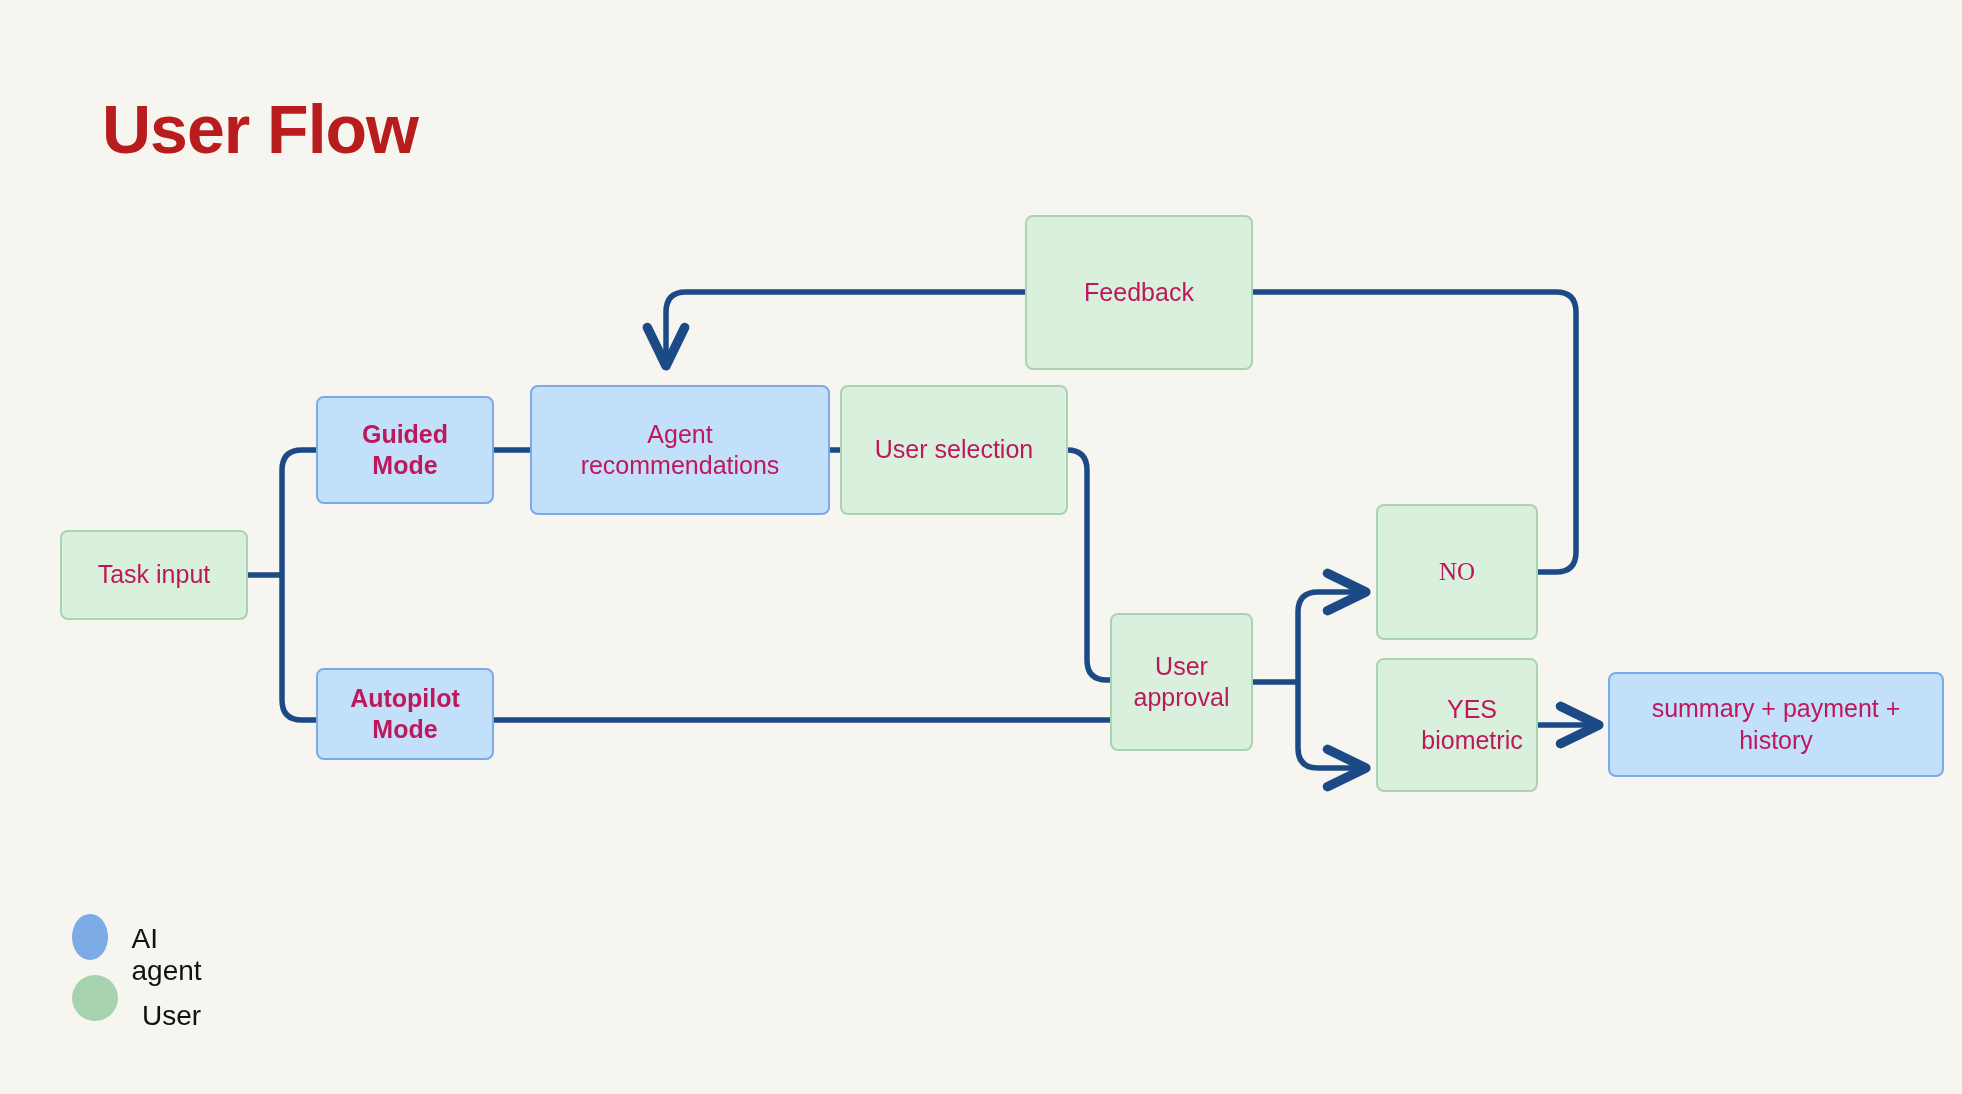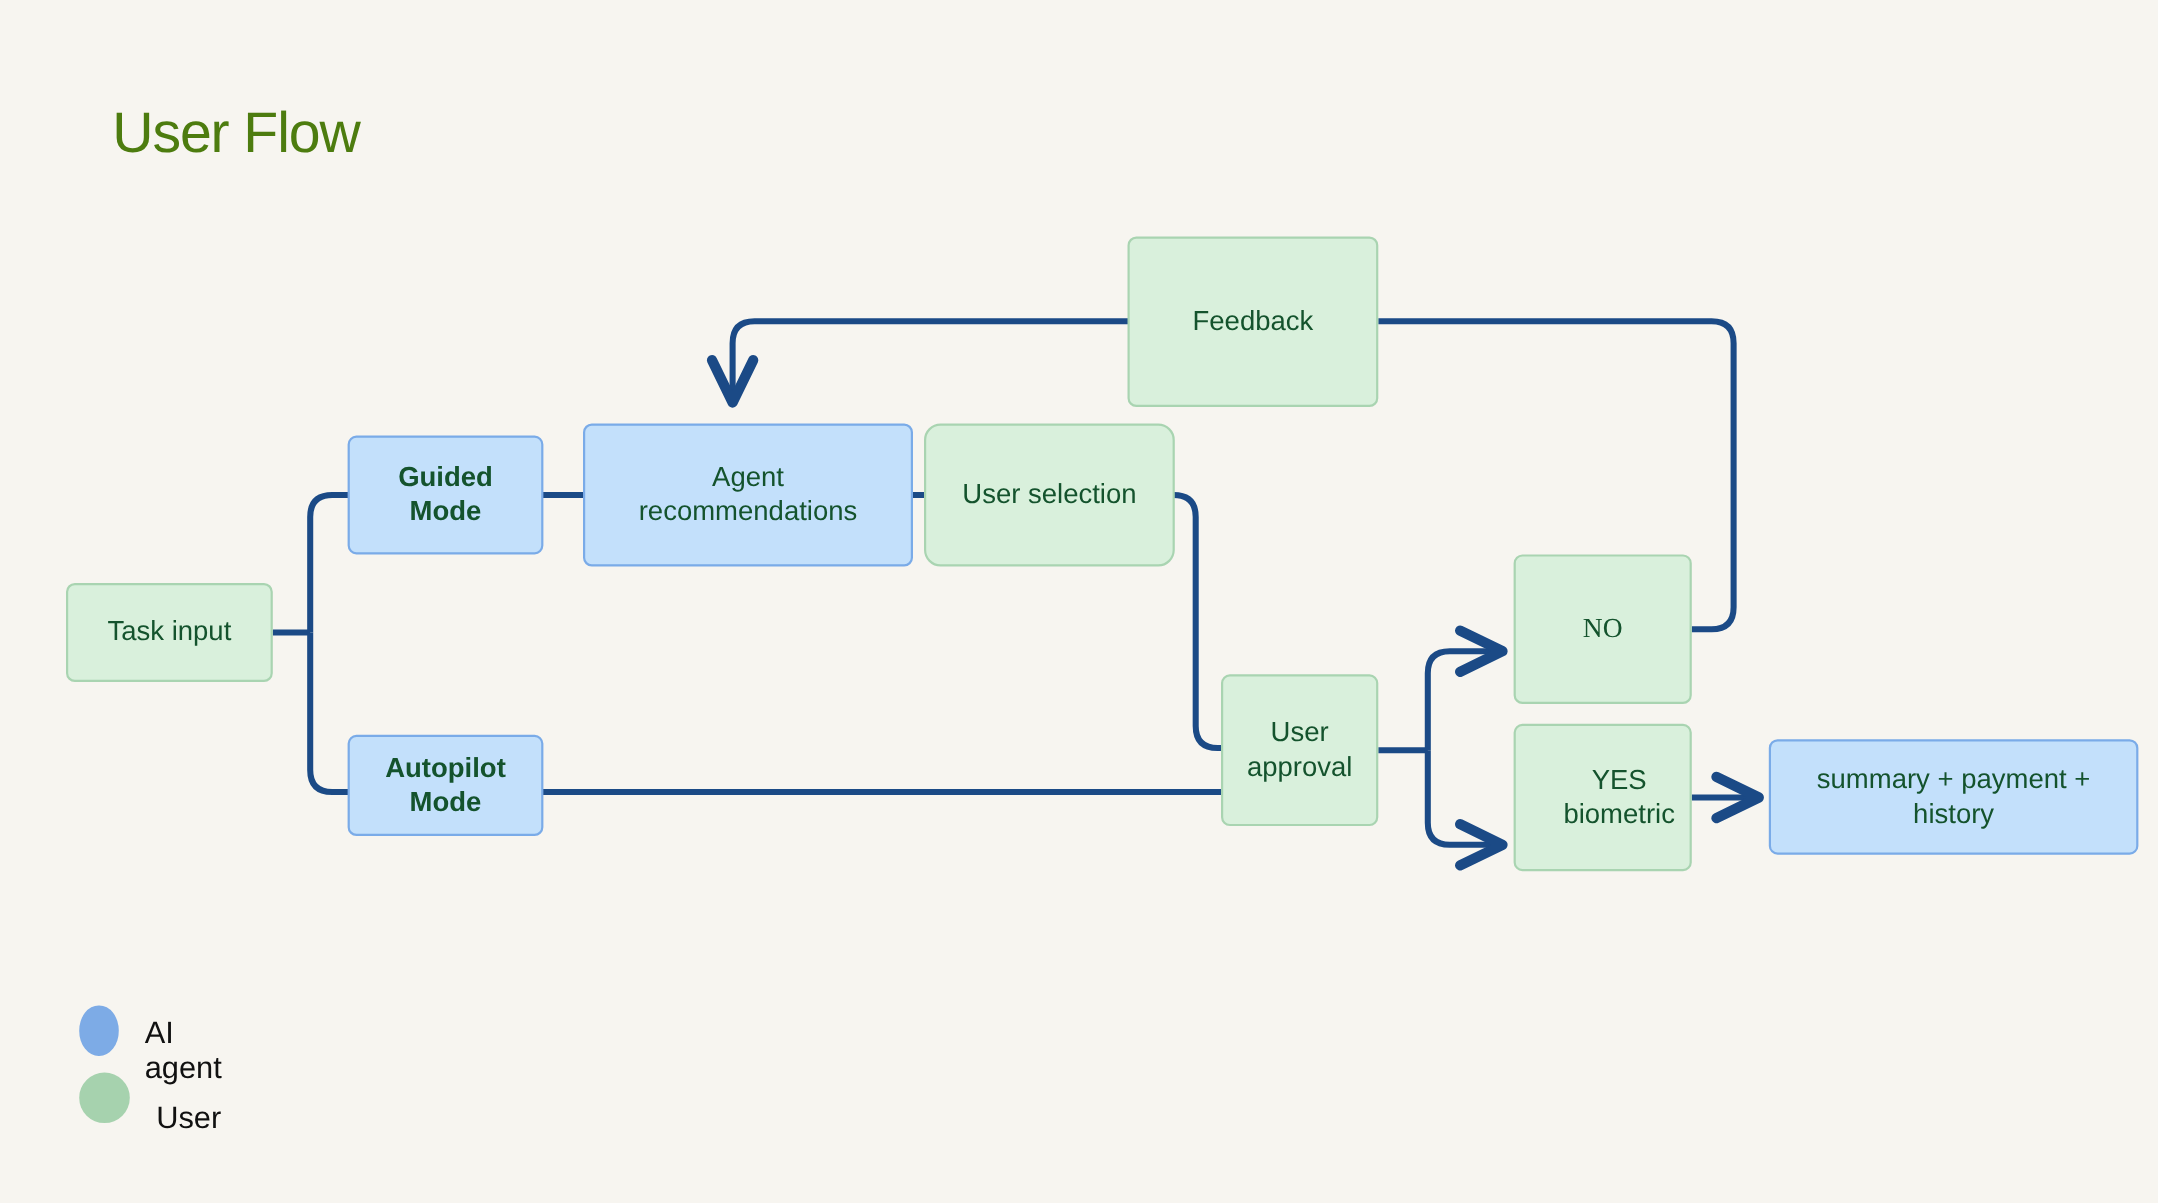--- a/index.html
+++ b/index.html
@@ -15,23 +15,23 @@
   }
   #canvas {
     position: relative;
     width: 1962px;
     height: 1094px;
   }
   #page-title {
     position: absolute;
     left: 102px;
     top: 95px;
-    font-size: 52px;
-    font-weight: 400;
-    color: #4d7c0f;
+    font-size: 68px;
+    font-weight: 700;
+    color: #b91c1c;
     letter-spacing: -1px;
     line-height: 1;
   }
   svg.edges {
     position: absolute;
     left: 0;
     top: 0;
     width: 1962px;
     height: 1094px;
     pointer-events: none;
@@ -39,21 +39,21 @@
   .node {
     position: absolute;
     box-sizing: border-box;
     display: flex;
     align-items: center;
     justify-content: center;
     text-align: center;
     border-radius: 8px;
     font-size: 25px;
     line-height: 1.25;
-    color: #14532d;
+    color: #be185d;
     padding: 4px 10px;
   }
   .node.agent {
     background: #c3e0fb;
     border: 2px solid #7aabe8;
   }
   .node.user {
     background: #d9f0dc;
     border: 2px solid #a9d4b1;
   }
@@ -127,21 +127,21 @@
   </div>
 
   <div class="node agent bold" style="left:316px; top:396px; width:178px; height:108px;">
     <span>Guided Mode</span>
   </div>
 
   <div class="node agent" style="left:530px; top:385px; width:300px; height:130px;">
     <span>Agent<br>recommendations</span>
   </div>
 
-  <div class="node user" style="left:840px; top:385px; width:228px; height:130px;border-radius:15px;">
+  <div class="node user" style="left:840px; top:385px; width:228px; height:130px;">
     <span>User selection</span>
   </div>
 
   <div class="node user" style="left:1025px; top:215px; width:228px; height:155px;">
     <span>Feedback</span>
   </div>
 
   <div class="node agent bold" style="left:316px; top:668px; width:178px; height:92px;">
     <span>Autopilot<br>Mode</span>
   </div>

